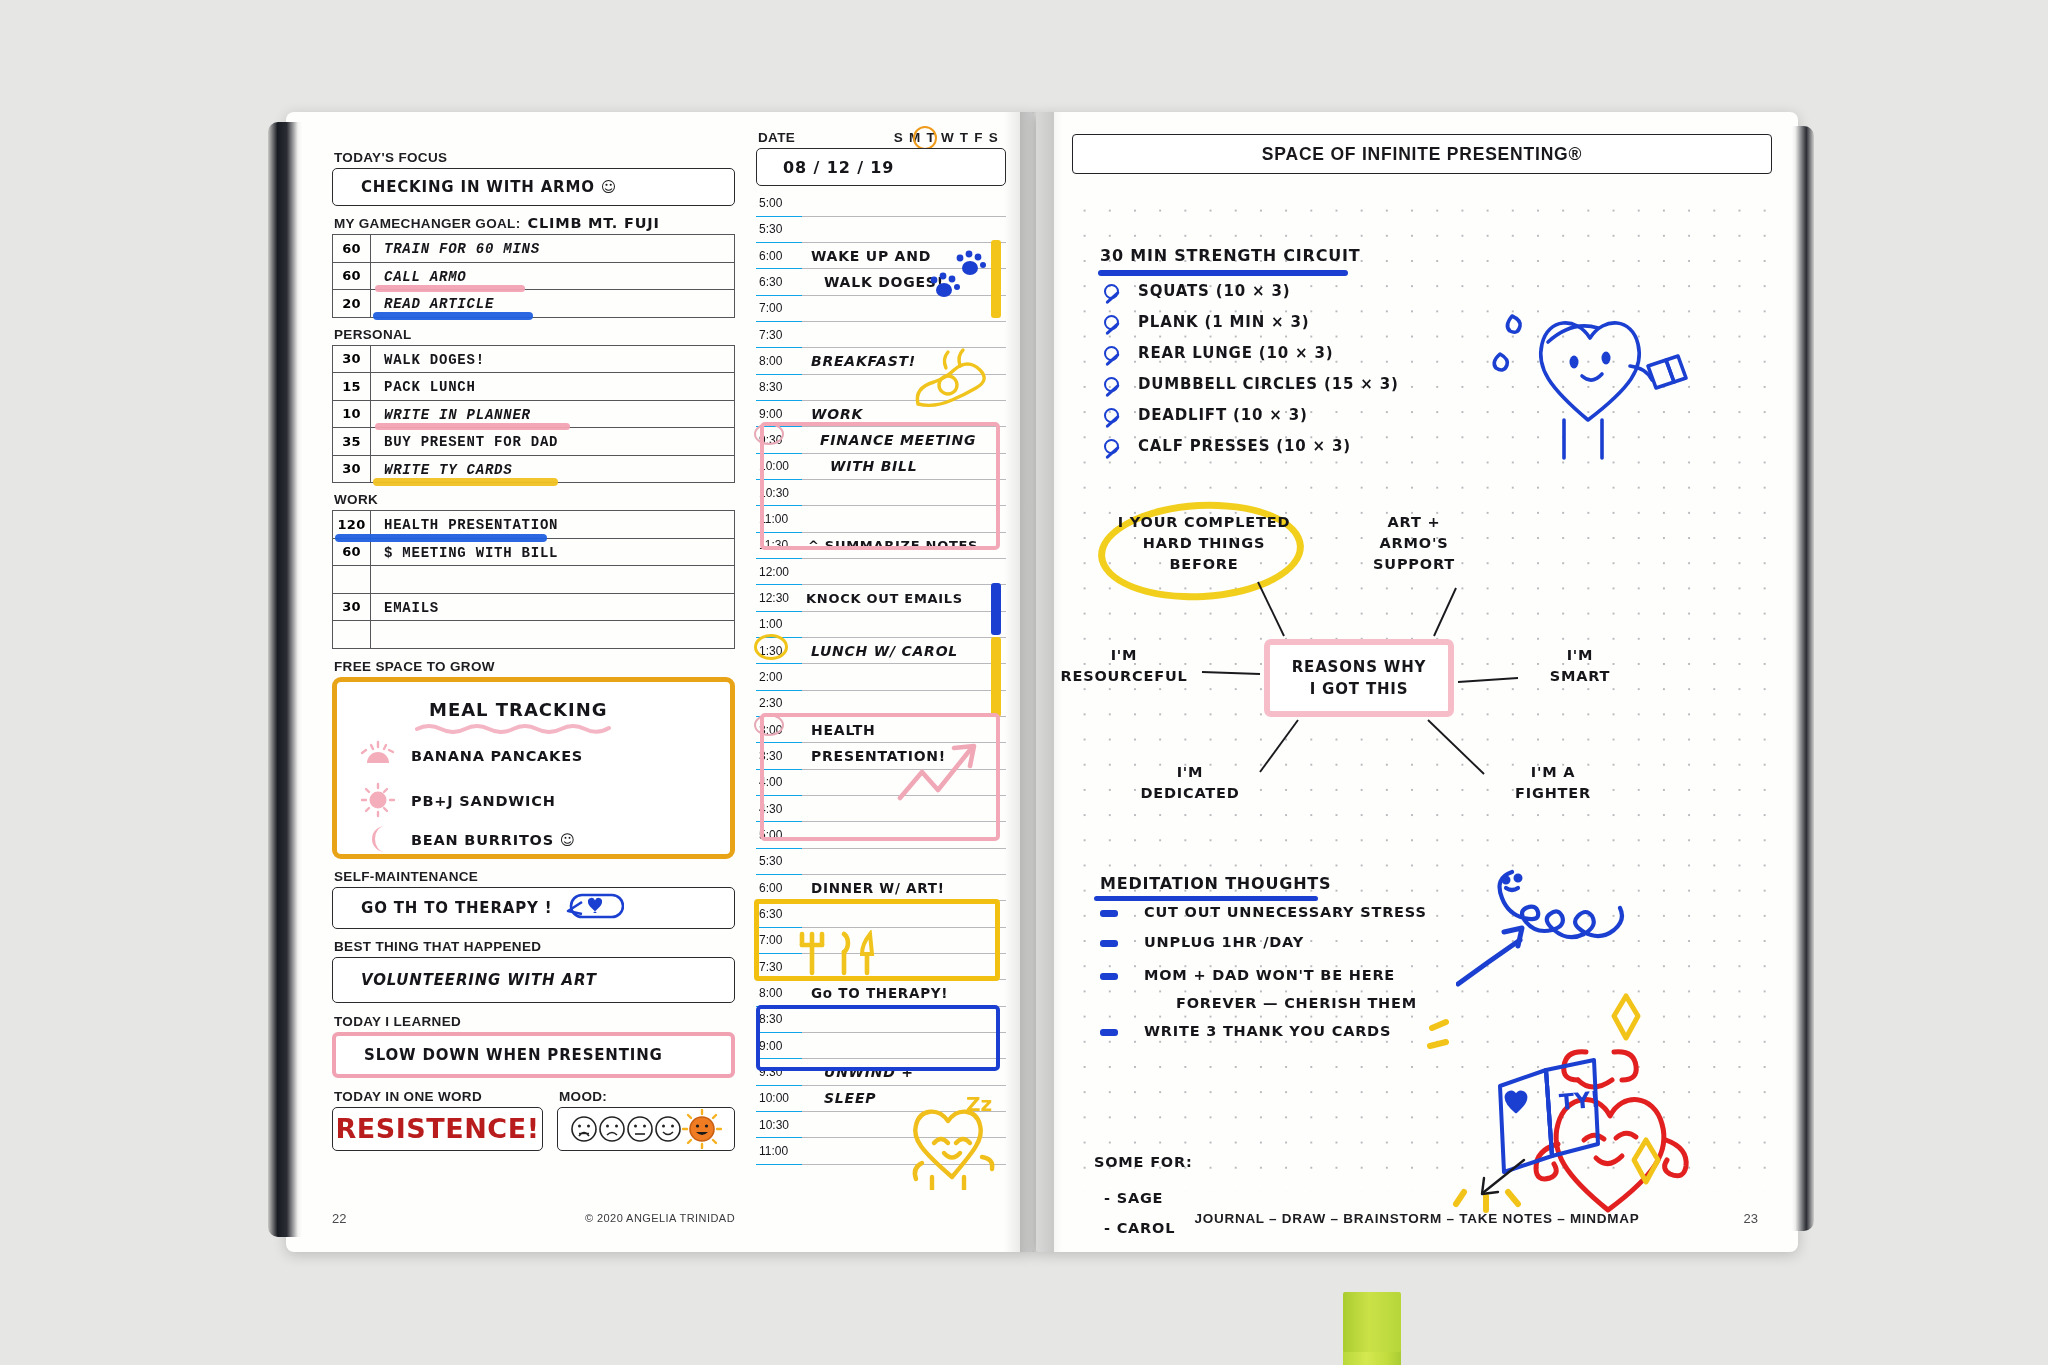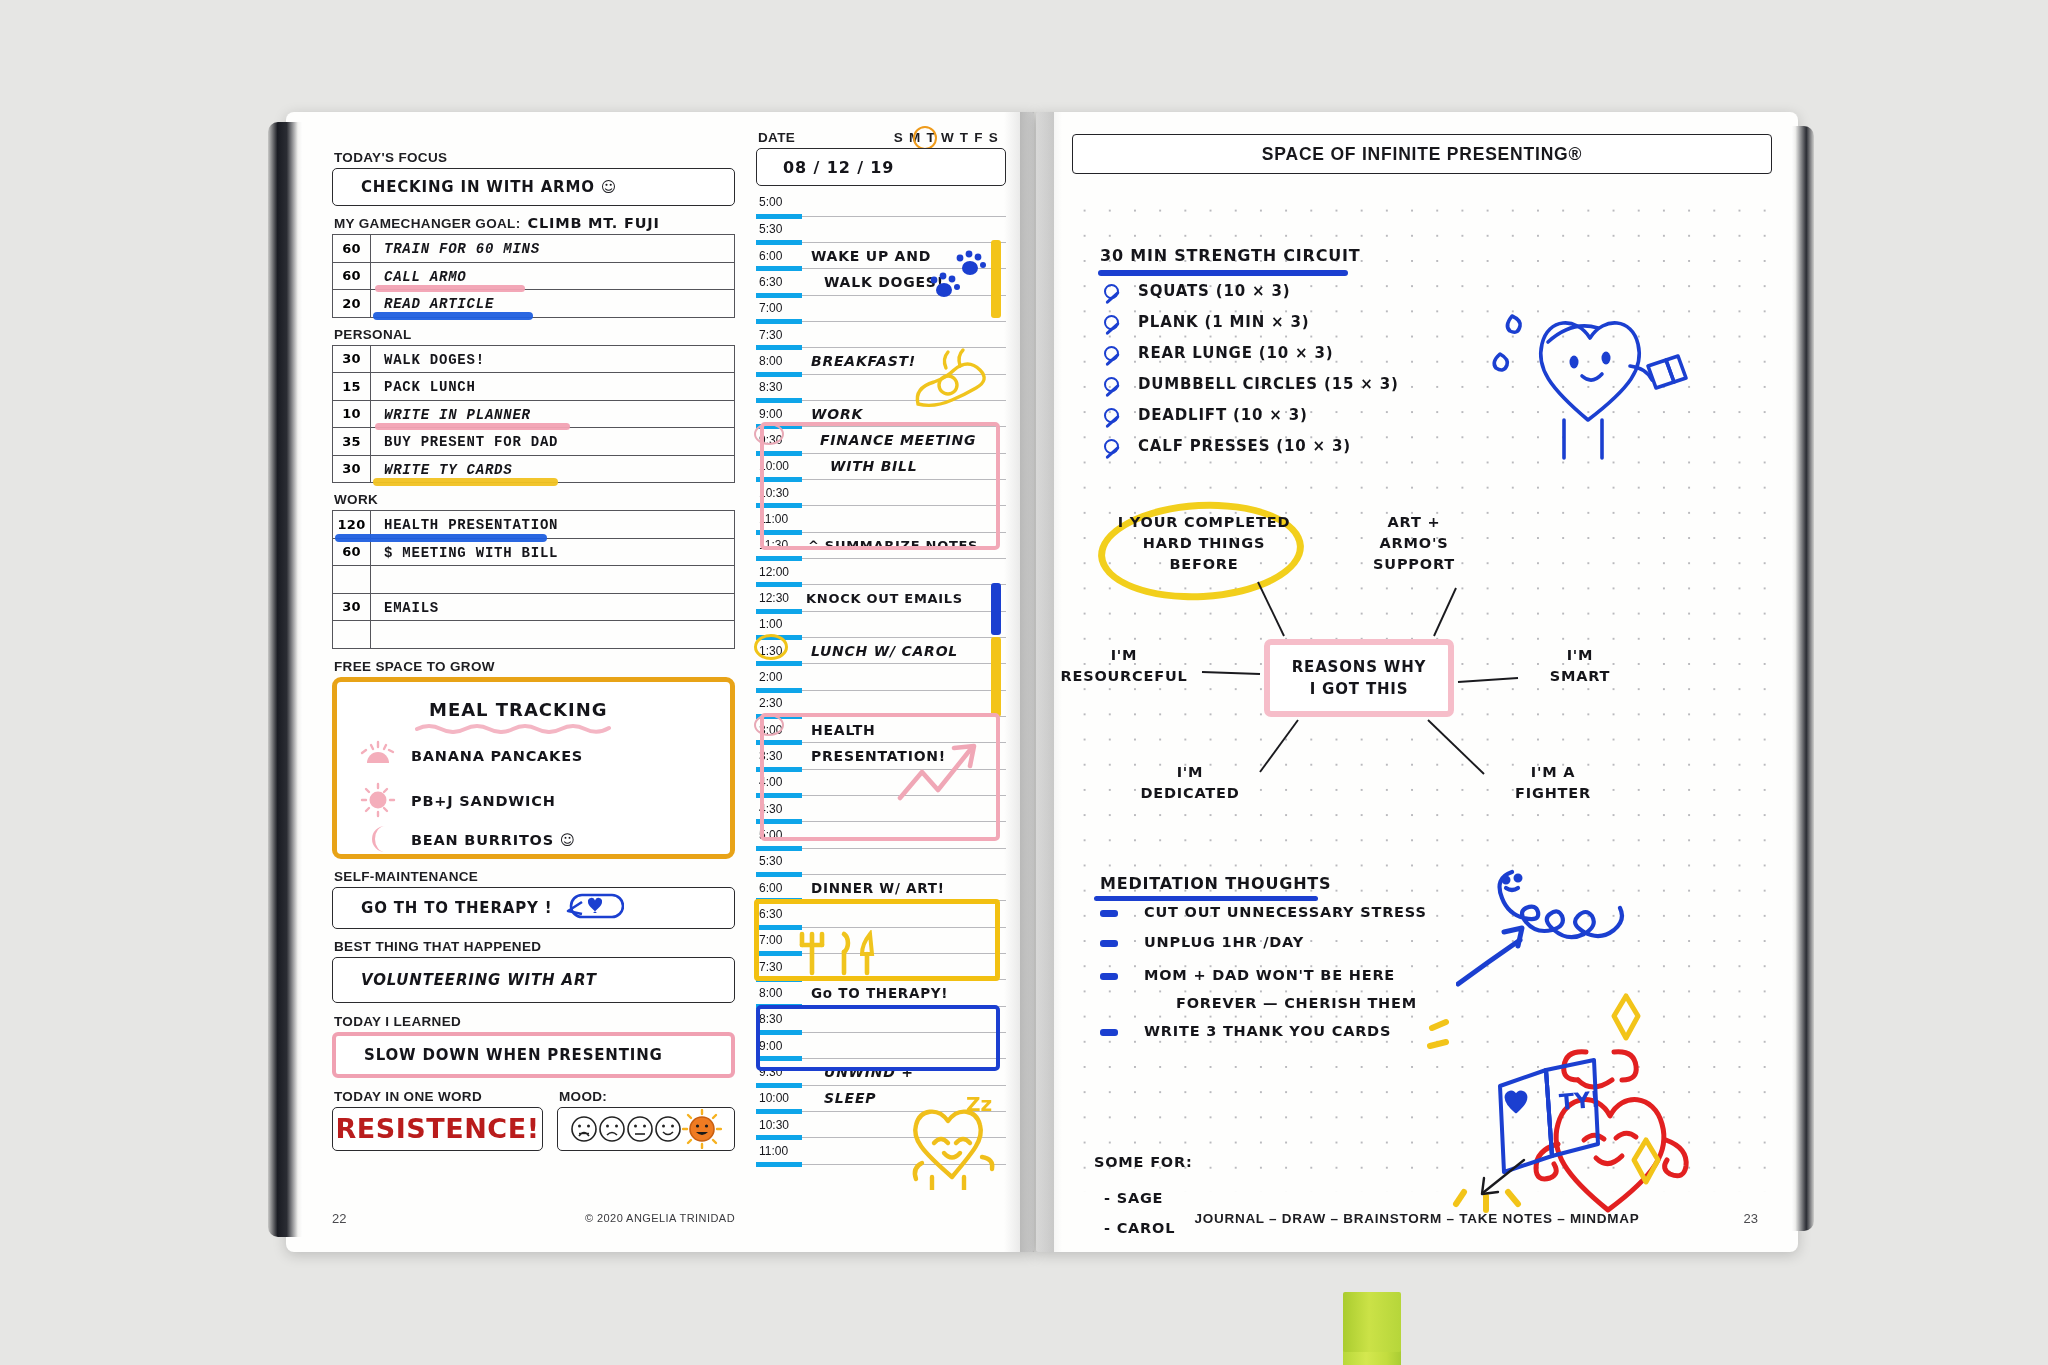--- a/index.html
+++ b/index.html
@@ -141,21 +141,21 @@
     color:#b91c1c; font-family:"DejaVu Sans",sans-serif; font-weight:700;
     font-size:27px; letter-spacing:.02em;
   }
   .moodrow { display:flex; align-items:center; justify-content:space-around; height:100%; padding:0 12px; }
 
   
   .sched { width:100%; border-collapse:collapse; table-layout:fixed; }
   .sched tr { height: 26.33px; }
   .sched td.t {
     width: 46px; font-size:12px; color:#15151a; font-family:"Liberation Sans",sans-serif;
-    border-bottom: 5px solid #0ea5e9; padding-left:3px; vertical-align:middle;margin-top:35px;
+    border-bottom: 1px solid #0ea5e9; padding-left:3px; vertical-align:middle;margin-top:35px;
   }
   .sched td.e { border-bottom: 1px solid #b9b9bd; position:relative; padding-left:9px; }
   .sched td.e span { font-size:14px; }
 
   .vbar { position:absolute; width:10px; border-radius:3px; }
 
   .ring {
     position:absolute; width:30px; height:22px; border-radius:50%;
     border:2.6px solid #e8a9b6; box-sizing:border-box;
   }

